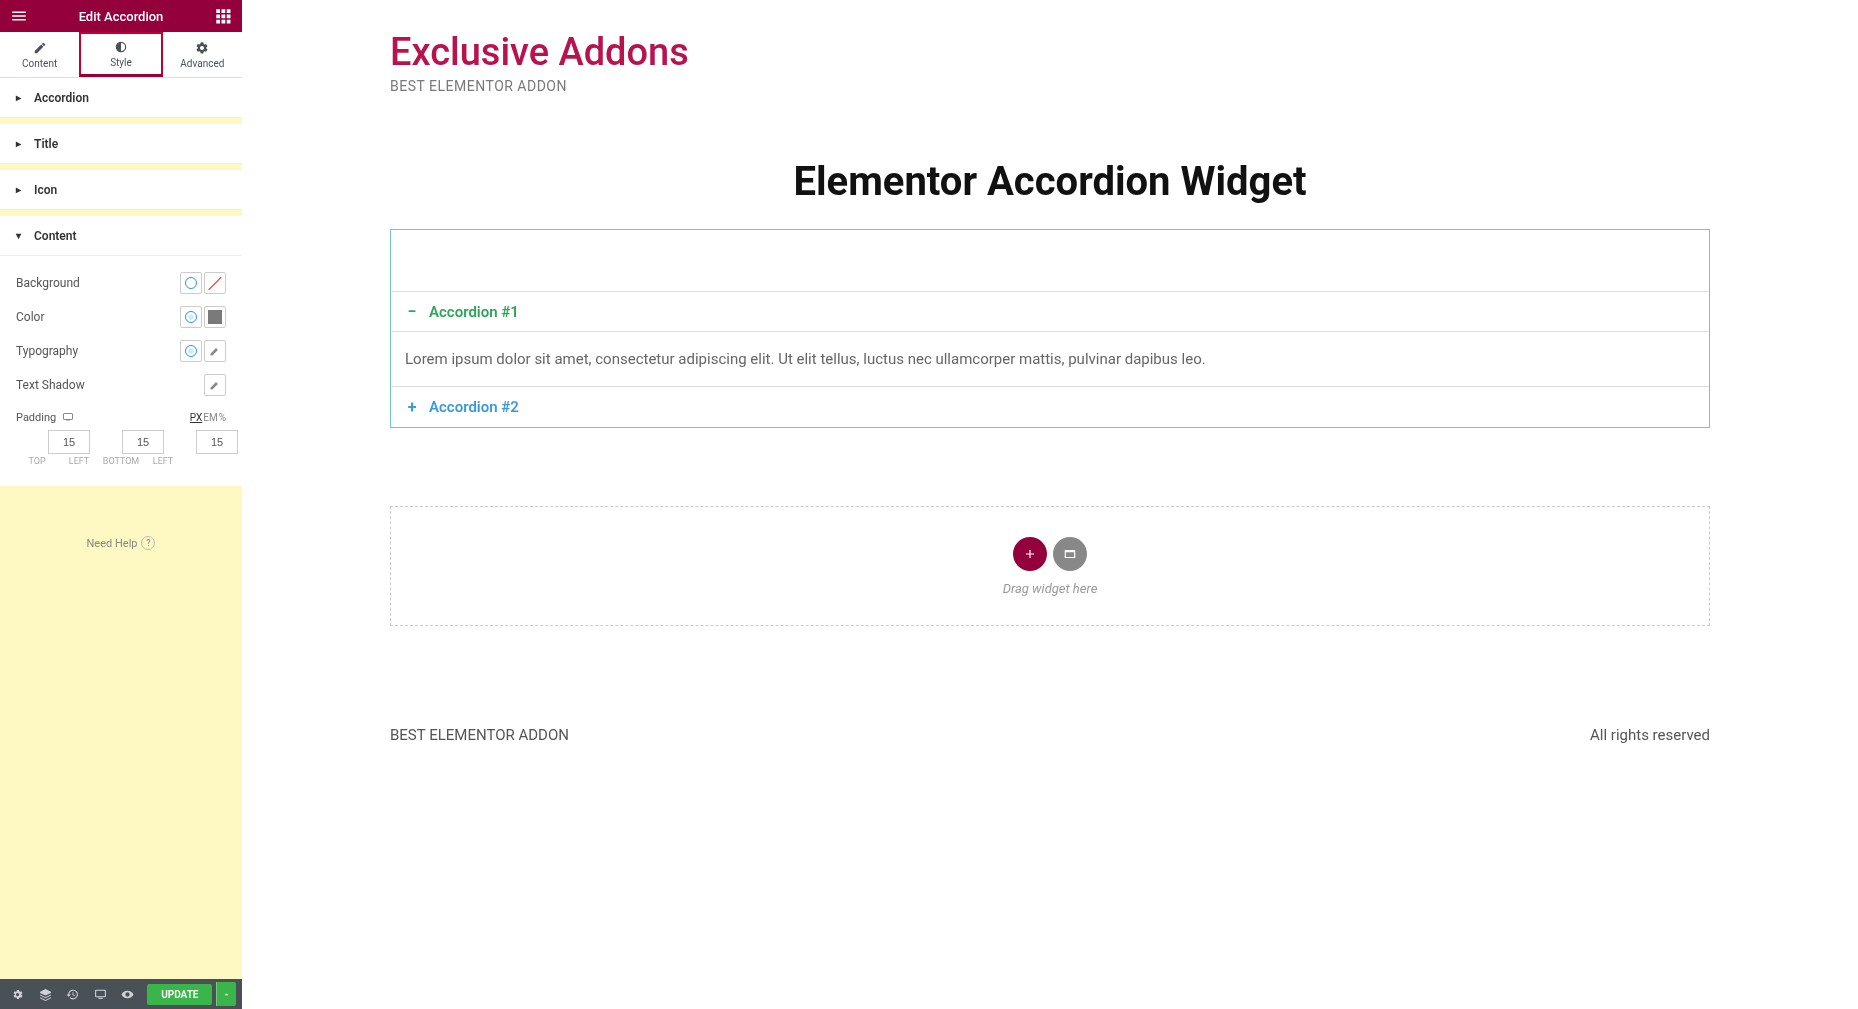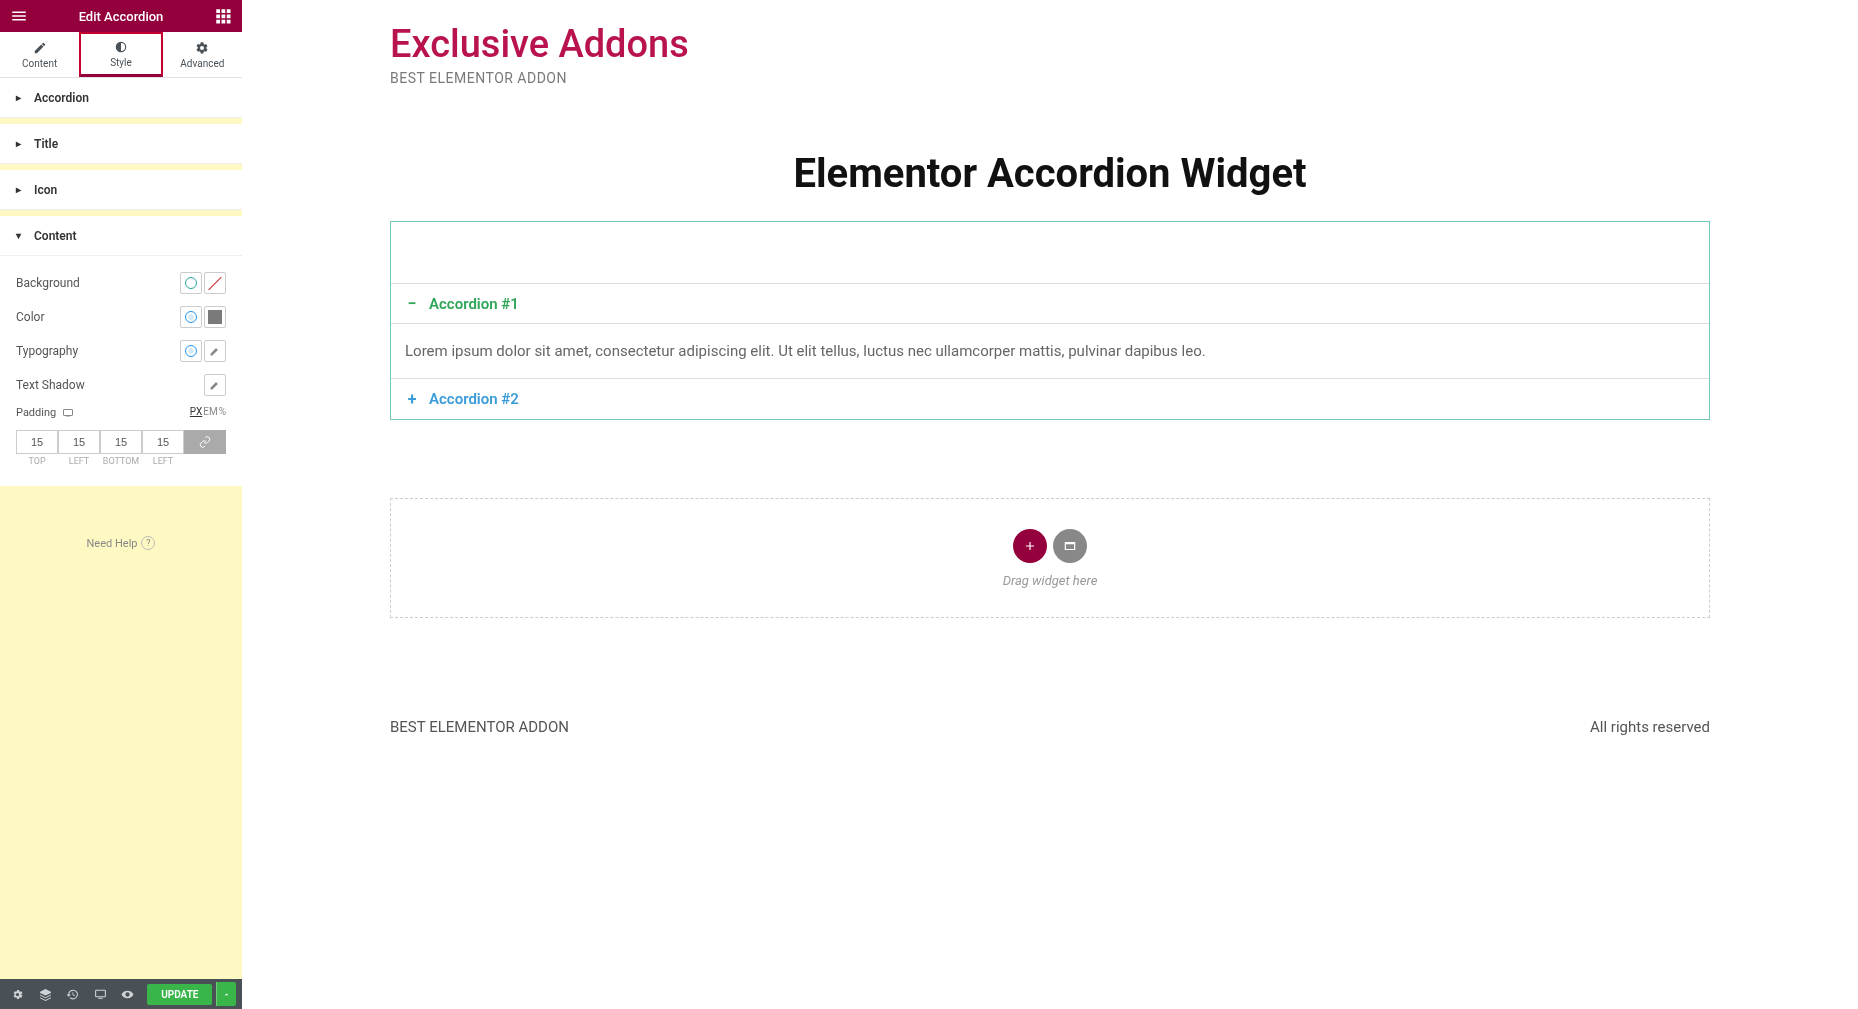--- a/index.html
+++ b/index.html
@@ -30,26 +30,26 @@
 .control-group { display: flex; gap: 2px; }
 .swatch-btn { width: 22px; height: 22px; border: 1px solid #ccc; background: #fff; display: flex; align-items: center; justify-content: center; border-radius: 2px; cursor: pointer; }
 .swatch-btn .globe { width: 12px; height: 12px; border: 1px solid #26a69a; border-radius: 50%; }
 .swatch-btn .globe.blue { border-color: #2196f3; background: radial-gradient(circle, rgba(33,150,243,0.2) 40%, transparent 41%); }
 .swatch-btn .none-line { width: 18px; height: 1px; background: #d32f2f; transform: rotate(-45deg); }
 .swatch-btn .color-box { width: 14px; height: 14px; background: #7a7a7a; }
 .swatch-btn svg { width: 12px; height: 12px; fill: #888; }
 
 
 .padding-row { margin-top: 4px; }
-.padding-header { display: flex; align-items: flex-start; justify-content: space-between; font-size: 11px; color: #555; height: 22px; }
+.padding-header { display: flex; align-items: center; justify-content: space-between; font-size: 11px; color: #555; height: 22px; }
 .padding-header .units { font-size: 10px; color: #888; display:flex; gap:1px;}
 .padding-header .units .unit { cursor:pointer; }
 .padding-header .units .unit.active { color:#333; text-decoration: underline; }
 .padding-inputs { display: flex; gap: 0; margin-top: 2px; }
-.padding-inputs input { width: 42px; height: 24px; border: 1px solid #ccc; text-align: center; font-size: 11px; color:#555; }
+.padding-inputs input { width: 42px; height: 24px; border: 1px solid #ccc; text-align: center; font-size: 11px; color:#555;margin-left:32px; }
 .padding-inputs .link-btn { width: 42px; height: 24px; background: #aaa; border:1px solid #aaa; display:flex; align-items:center; justify-content:center; cursor:pointer;}
 .padding-inputs .link-btn svg { width:12px; height:12px; fill:#fff; }
 .padding-labels { display:flex; gap:0; margin-top:2px; }
 .padding-labels span { width:42px; text-align:center; font-size:9px; color:#aaa; }
 
 .need-help { text-align:center; font-size:11px; color:#888; margin-top:50px; display:flex; align-items:center; justify-content:center; gap:4px; cursor:pointer;}
 .need-help .q { width:14px; height:14px; border:1px solid #bbb; border-radius:50%; display:flex; align-items:center; justify-content:center; font-size:9px; }
 
 
 .sidebar-footer { position:absolute; bottom:0; left:0; right:0; height:30px; background:#495157; display:flex; align-items:center; padding:0 6px; gap:4px; }
@@ -61,21 +61,21 @@
 .update-caret svg { width:9px; height:9px; fill:#fff; }
 
 
 .collapse-handle { position:absolute; right:-12px; top:398px; width:12px; height:40px; background:#ddd; border-radius:0 4px 4px 0; display:flex; align-items:center; justify-content:center; cursor:pointer; box-shadow:1px 0 2px rgba(0,0,0,0.1);}
 .collapse-handle svg { width:8px; height:8px; fill:#777; }
 
 
 .canvas { flex:1; background:#fff; overflow:auto; position:relative; }
 .canvas-inner { width: 1320px; margin: 0 auto; padding: 20px 0; }
 
-.brand { color:#b9134f; font-size:38px; font-weight:500; margin-top:2px; }
+.brand { color:#b9134f; font-size:38px; font-weight:500; margin-top:10px; }
 .brand-sub { color:#7a7a7a; font-size:14px; letter-spacing:0.5px; margin-top:4px; }
 
 .widget-title { color:#111; font-size:40px; font-weight:700; text-align:center; margin-top:64px; }
 
 .accordion-widget { border:1px solid #71c9ba; margin-top:24px; }
 .acc-spacer { height:62px; border-bottom:1px solid #ddd; }
 .acc-item-title { height:40px; display:flex; align-items:center; padding:0 14px; gap:10px; font-size:15px; font-weight:600; cursor:pointer; border-bottom:1px solid #ddd; }
 .acc-item-title.open { color:#2fa657; }
 .acc-item-title.closed { color:#3a9bd9; }
 .acc-icon { font-size:16px; font-weight:700; width:14px; text-align:center; }

